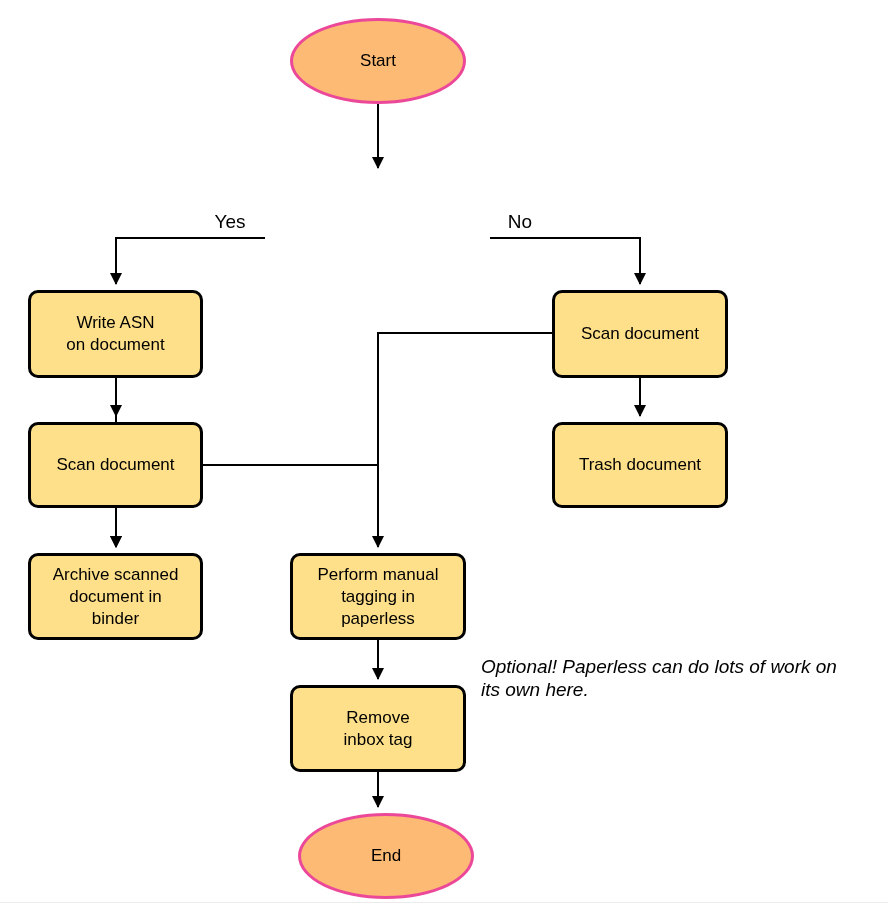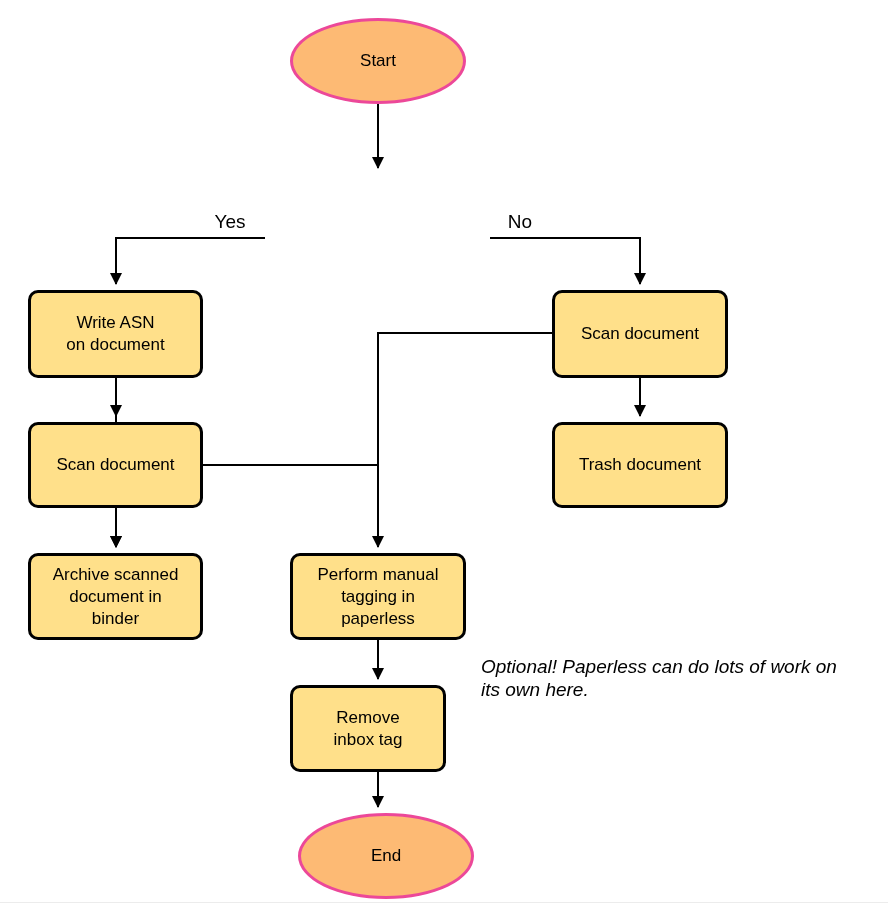--- a/index.html
+++ b/index.html
@@ -87,21 +87,21 @@
   </div>
   <div class="node process" style="left:290px;top:553px;width:176px;height:87px;">
     <span>Perform manual
 tagging in
 paperless</span>
   </div>
 
   <div class="node process" style="left:552px;top:422px;width:176px;height:86px;">
     <span>Trash document</span>
   </div>
-  <div class="node process" style="left:290px;top:685px;width:156px;height:87px;">
+  <div class="node process" style="left:290px;top:685px;width:176px;height:87px;">
     <span>Remove
 inbox tag</span>
   </div>
 
   <div class="node terminal" style="left:298px;top:813px;width:176px;height:86px;">
     <span>End</span>
   </div>
 
   <div class="annotation" style="left:481px;top:619px;width:405px;margin-top:36px;">Optional! Paperless can do lots of work on
 its own here.</div>

